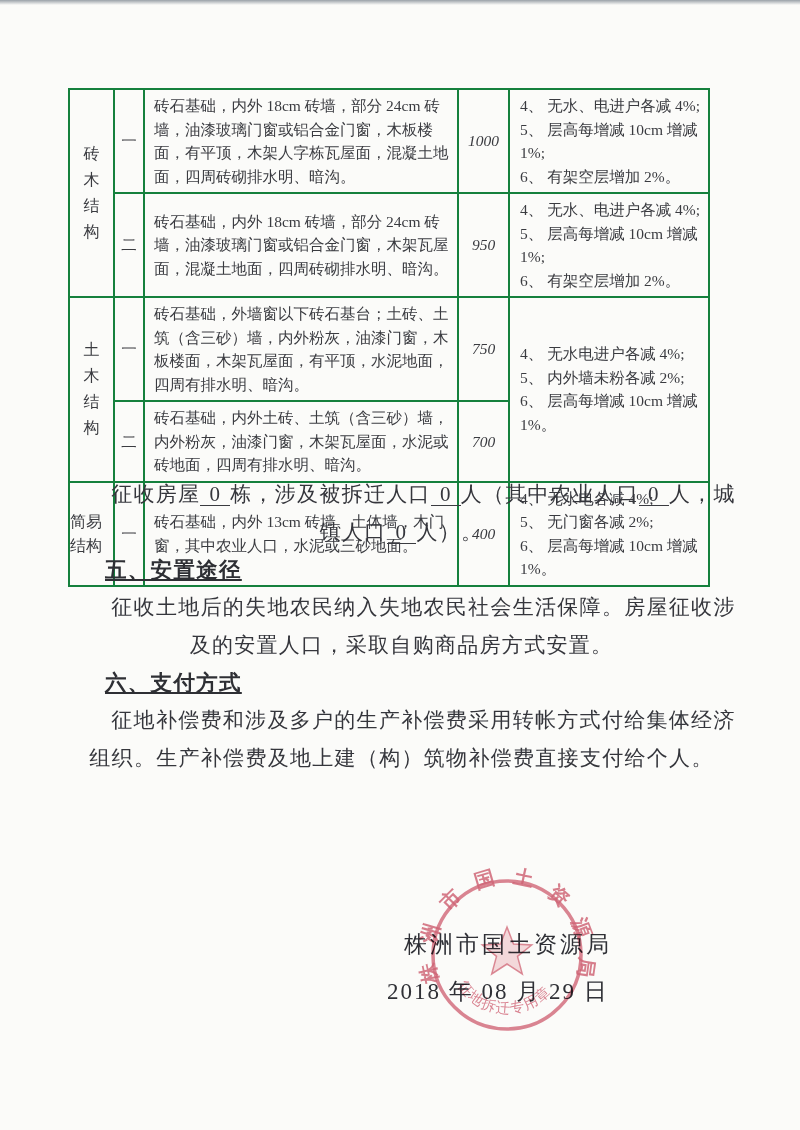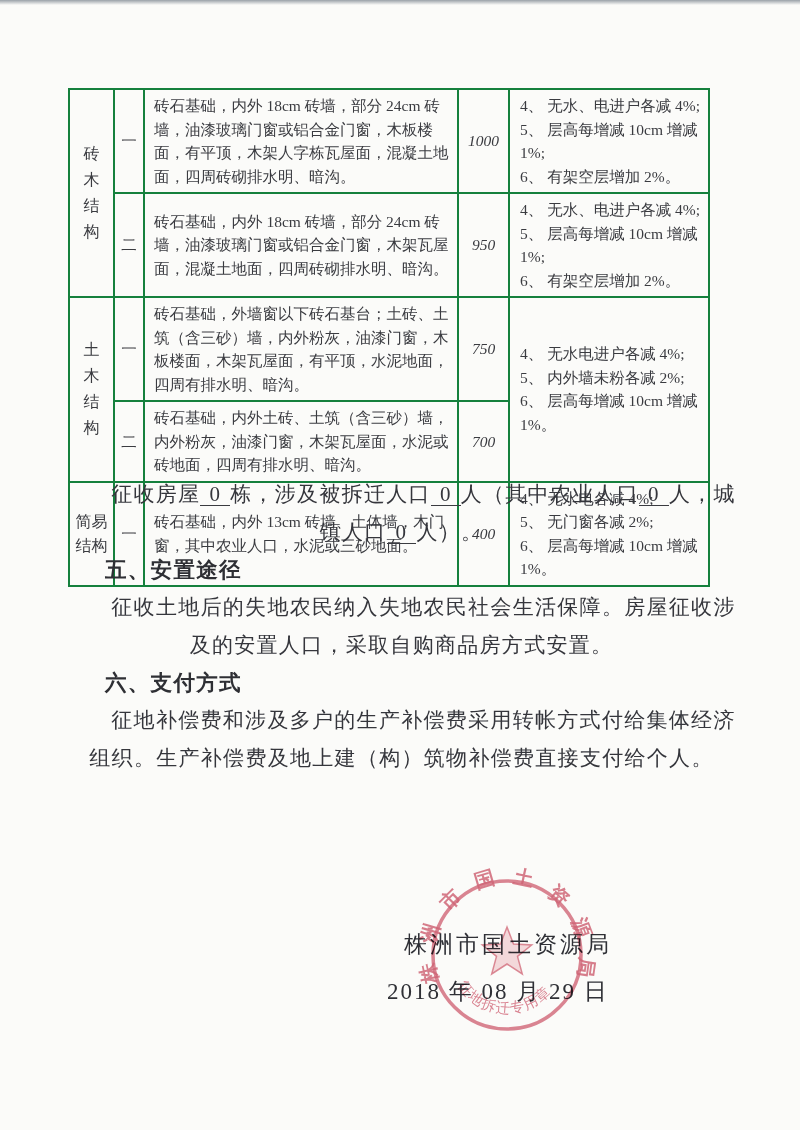--- a/index.html
+++ b/index.html
@@ -23,31 +23,31 @@
     border:2px solid #15803d;
     font-size:15.5px; line-height:23.5px;
     vertical-align:middle; color:#3a3b40;
   }
   td.group { width:45px; text-align:center; }
   td.grade { width:30px; text-align:center; }
   td.desc  { width:314px; padding:4px 8px 4px 9px; }
   td.price { width:51px; text-align:center; font-size:16.5px;font-style:italic; }
   td.notes { width:200px; padding:4px 6px 4px 10px; font-size:15px; line-height:23px; }
   .vchar { display:block; line-height:26px; font-size:16px; }
-  .hline { display:block; line-height:24px; font-size:16px; text-align:center; }
+  .hline { display:block; line-height:24px; font-size:16px; text-align:left; }
   tr.r1 { height:96px; } tr.r2 { height:68px; }
   tr.r3 { height:88px; } tr.r4 { height:66px; } tr.r5 { height:64px; }
   .note-line { display:block; }
   
   .bodytext {
     position:absolute; left:61px; top:476px; width:681px;
     font-size:21px; letter-spacing:1.3px; line-height:37.5px; color:#35363c;
   }
   .bodytext p { text-indent:44px; margin:0;text-align:center; }
-  .bodytext h3 { font-size:21.5px; font-weight:bold; margin-left:44px; line-height:38px; color:#2e2f34; }
+  .bodytext h3 { font-size:21.5px; font-weight:bold; margin-left:44px; line-height:38px; color:#2e2f34;text-decoration:underline; }
   .u {
     display:inline-block; border-bottom:1.5px solid #3a3b40;
     padding:0 9px; line-height:22px; text-indent:0;
   }
   
   .sig-org  { position:absolute; left:404px; top:929px; font-size:23px; letter-spacing:3px; color:#2f3036; }
   .sig-date { position:absolute; left:387px; top:976px; font-size:23px; letter-spacing:2px; color:#2f3036; }
   svg.seal  { position:absolute; left:396px; top:845px; width:222px; height:222px; mix-blend-mode:multiply; }
 </style>
 </head>

